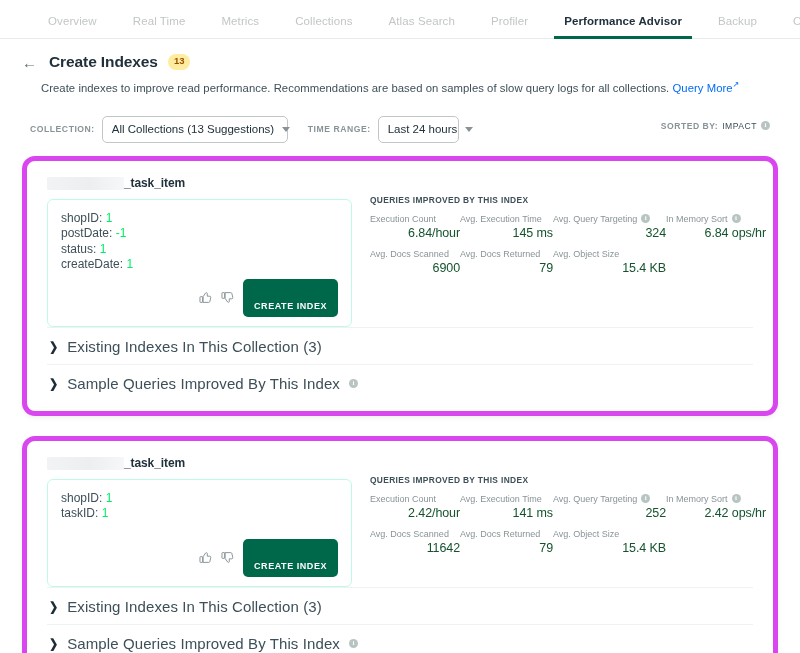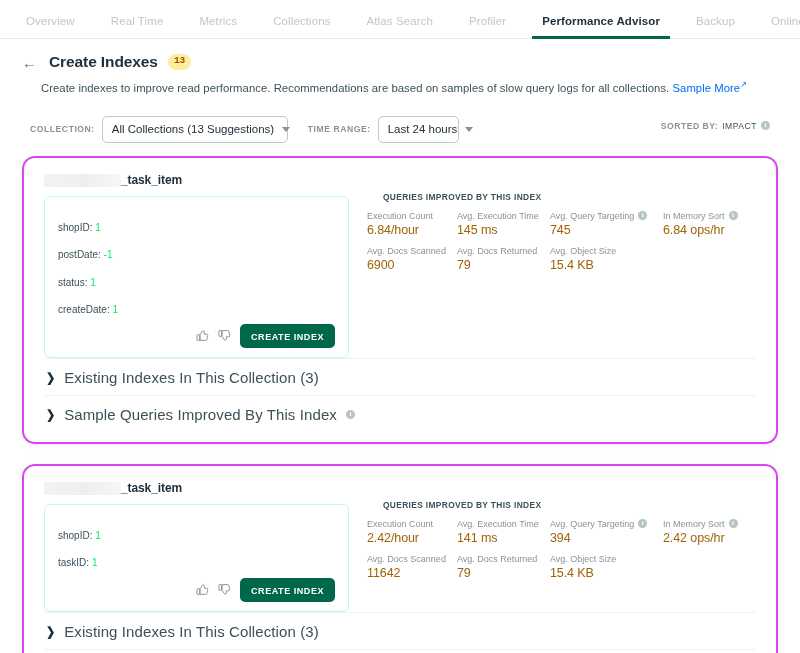--- a/index.html
+++ b/index.html
@@ -10,21 +10,21 @@
     overflow: hidden;
     color: #21313C;
   }
 
   
   .tabbar {
     position: relative;
     height: 39px;
     display: flex;
     align-items: flex-end;
-    padding-left: 26px;
+    padding-left: 48px;
     border-bottom: 1px solid #E8EDEB;
     background: #fff;
   }
   .tab {
     font-size: 11.5px;
     color: #C1C7C6;
     padding: 0 0 11px 0;
     margin-right: 36px;
     white-space: nowrap;
     letter-spacing: .1px;
@@ -49,21 +49,20 @@
   .back-arrow {
     font-size: 15px; color: #5D6C74; line-height: 1;
     cursor: pointer; margin-right: 2px;
   }
   .page-title { font-size: 15.5px; font-weight: bold; color: #21313C; letter-spacing: -.1px; }
   .count-badge {
     background: #FFEC9E; color: #944F01;
     font-size: 9.5px; font-weight: bold;
     border-radius: 9px; padding: 1px 6px 2px;
     line-height: 1.3;
-    font-family: Liberation Mono, monospace;
   }
   .subtitle {
     margin: 9px 0 0 19px;
     font-size: 11.3px; color: #3D4F58; letter-spacing: .05px;
   }
   .link { color: #016BF8; text-decoration: none; cursor: pointer; }
   .ext-icon { font-size: 8px; vertical-align: super; color: #016BF8; }
 
   
   .filterbar {
@@ -111,21 +110,21 @@
     color: #fff; font-size: 7px; font-weight: bold;
     text-align: center; line-height: 9px;
     font-family: "Liberation Serif", serif;
     vertical-align: middle; flex: none;
   }
 
   
   .cards { padding: 13px 22px 0 22px; }
   .card {
     background: #fff;
-    border: 2px solid #d946ef;
+    border: 5px solid #d946ef;
     border-radius: 13px;
     box-shadow: 0 2px 5px rgba(6,22,33,.06);
     padding: 14px 20px 10px 20px;
     margin-bottom: 20px;
   }
   .card-top { display: flex; }
   .card-left { width: 305px; flex: none; }
 
   .coll-name-row {
     display: flex; align-items: center;
@@ -144,65 +143,64 @@
   .idx-box {
     border: 1px solid #C0FAE6;
     border-radius: 6px;
     background: #fff;
     padding: 11px 13px 9px 13px;
     min-height: 108px;
     display: flex; flex-direction: column;
   }
   .idx-fields { flex: 1 1 auto; }
   .idx-line {
-    font-size: 10px; line-height: 15.5px;
+    font-size: 12px; line-height: 15.5px;
     color: #3D4F58;
     font-family: "Liberation Sans", sans-serif;
-    margin-top: 12px;
   }
   .idx-val { color: #00ED64; }
 
   .idx-actions {
     display: flex; align-items: center; justify-content: flex-end;
     gap: 9px; margin-top: 6px;
   }
   .thumb {
     width: 13px; height: 13px; cursor: pointer;
     display: inline-flex; align-items: center; justify-content: center;
   }
   .thumb svg { display: block; }
   .btn-create {
     background: #00684A; color: #fff;
     font-size: 9px; font-weight: bold; letter-spacing: .55px;
     border: none; border-radius: 5px;
-    padding: 8px 11px 6px 11px;
+    padding: 22px 11px 6px 11px;
     cursor: pointer; text-transform: uppercase;
     font-family: "Liberation Sans", sans-serif;
   }
 
   
   .card-right { flex: 1 1 auto; padding: 20px 0 0 18px; }
   .metrics-title {
     font-size: 8.4px; font-weight: bold; letter-spacing: .35px;
-    color: #3D4F58; text-transform: uppercase; margin-bottom: 9px; margin-left: 16px;
+    color: #3D4F58; text-transform: uppercase; margin-bottom: 9px;
   }
   .metric-row { display: flex; margin-bottom: 9px; }
   .metric {
     flex: none;
   }
   .metric.w1 { width: 90px; }
   .metric.w2 { width: 93px; }
   .metric.w3 { width: 113px; }
   .metric.w4 { width: 100px; }
   .m-label {
     font-size: 9px; color: #889397;
     display: flex; align-items: center; gap: 4px;
     white-space: nowrap; margin-bottom: 2px;
   }
-  .m-value { font-size: 12.5px; color: #a16207; letter-spacing: -.1px; }
+  .m-value { font-size: 12.5px; color: #14532d; letter-spacing: -.1px; text-align: right; }
 
   
   .acc {
     border-top: 1px solid #F0F1F2;
     padding: 10px 0 9px 0;
     display: flex; align-items: center; gap: 9px;
     cursor: pointer;
   }
   .acc:first-of-type { margin-top: 10px; }
   .chev {
@@ -238,21 +236,21 @@
   </div>
 
 <div class="page-head">
   <div class="title-row">
     <span class="back-arrow">←</span>
     <span class="page-title">Create Indexes</span>
     <span class="count-badge">13</span>
   </div>
   <div class="subtitle">
     <span>Create indexes to improve read performance. Recommendations are based on samples of slow query logs for all collections.</span>
-    <a class="link">Sample More</a><span class="ext-icon">↗</span>
+    <a class="link">Query More</a><span class="ext-icon">↗</span>
   </div>
 </div>
 
 <div class="filterbar">
   <span class="flabel">Collection:</span>
   <div class="select sel-collection">
     <span class="val">All Collections (13 Suggestions)</span>
     <span class="caret"></span>
   </div>
   <span class="spacer-gap"></span>
@@ -313,21 +311,21 @@
               <div class="m-label">
                 <span>Avg. Execution Time</span>
               </div>
               <div class="m-value">145 ms</div>
             </div>
             <div class="metric w3">
               <div class="m-label">
                 <span>Avg. Query Targeting</span>
                 <span class="info-icon">i</span>
               </div>
-              <div class="m-value">745</div>
+              <div class="m-value">324</div>
             </div>
             <div class="metric w4">
               <div class="m-label">
                 <span>In Memory Sort</span>
                 <span class="info-icon">i</span>
               </div>
               <div class="m-value">6.84 ops/hr</div>
             </div>
           </div>
           <div class="metric-row">
@@ -404,21 +402,21 @@
               <div class="m-label">
                 <span>Avg. Execution Time</span>
               </div>
               <div class="m-value">141 ms</div>
             </div>
             <div class="metric w3">
               <div class="m-label">
                 <span>Avg. Query Targeting</span>
                 <span class="info-icon">i</span>
               </div>
-              <div class="m-value">394</div>
+              <div class="m-value">252</div>
             </div>
             <div class="metric w4">
               <div class="m-label">
                 <span>In Memory Sort</span>
                 <span class="info-icon">i</span>
               </div>
               <div class="m-value">2.42 ops/hr</div>
             </div>
           </div>
           <div class="metric-row">

